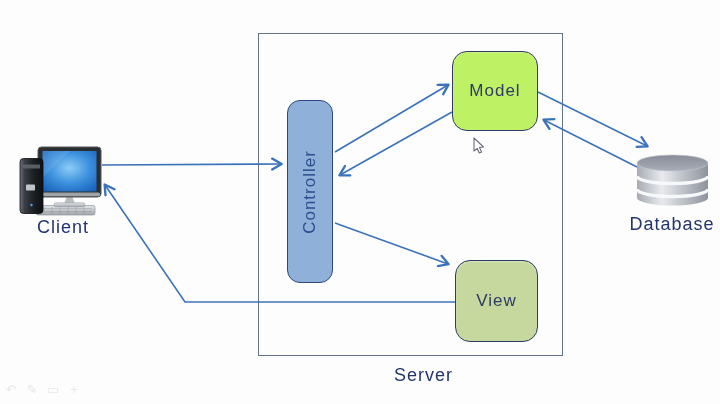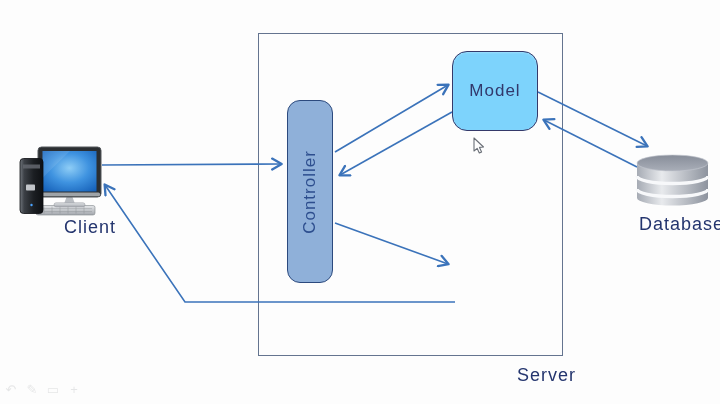--- a/index.html
+++ b/index.html
@@ -8,42 +8,42 @@
     font-family:"Liberation Sans",sans-serif;
   }
   .layer{position:absolute;left:0;top:0;width:720px;height:404px;}
   
   .node{
     position:absolute;display:flex;align-items:center;justify-content:center;
     box-sizing:border-box;letter-spacing:1px;z-index:3;
   }
   .node-model{
     left:452px;top:51px;width:86px;height:80px;border-radius:15px;
-    background:#7dd3fc;border:1.5px solid #35396a;color:#32386b;font-size:17px;
+    background:#bef264;border:1.5px solid #35396a;color:#32386b;font-size:17px;
     box-shadow:inset 0 1px 2px rgba(255,255,255,.25);
   }
   .node-view{
     left:455px;top:260px;width:83px;height:82px;border-radius:15px;
     background:#c6d89e;border:1.5px solid #2e3c64;color:#2e3c64;font-size:17px;
     box-shadow:inset 0 1px 2px rgba(255,255,255,.35);
   }
   .node-controller{
     left:287px;top:100px;width:46px;height:183px;border-radius:13px;
     background:#8fb0d9;border:1.5px solid #2c4a7e;color:#2d4e8e;font-size:17px;
   }
   .node-controller .vtext{
     transform:rotate(-90deg);white-space:nowrap;letter-spacing:1px;
   }
   .server-box{
     position:absolute;left:258px;top:33px;width:305px;height:323px;
     border:1.2px solid #64748f;box-sizing:border-box;z-index:1;background:transparent;
   }
   .diagram-label{
     position:absolute;color:#24356e;font-size:18px;letter-spacing:1px;
-    text-align:right;z-index:3;
+    text-align:center;z-index:3;
   }
   .label-server{left:271px;top:365px;width:305px;}
   .label-client{left:10px;top:217px;width:106px;}
   .label-database{left:620px;top:214px;width:104px;}
   .svg-layer{z-index:2;}
   
   .mini-toolbar{
     position:absolute;left:4px;top:383px;display:flex;gap:7px;z-index:4;
     opacity:.14;color:#5c6166;font-size:13px;line-height:14px;
   }
@@ -133,20 +133,23 @@
       <path d="M1,0 L1,13 L4.2,10.4 L6.3,15 L8.6,13.9 L6.5,9.4 L10.5,9 Z" fill="#fdfdfd" stroke="#6a6f77" stroke-width="1.1" stroke-linejoin="round"></path>
     </g>
   </svg>
 
   <div class="node node-controller">
     <span class="vtext">Controller</span>
   </div>
   <div class="node node-model">
     <span>Model</span>
   </div>
+  <div class="node node-view">
+    <span>View</span>
+  </div>
 
   <div class="diagram-label label-server">Server</div>
   <div class="diagram-label label-client">Client</div>
   <div class="diagram-label label-database">Database</div>
 
   <div class="mini-toolbar">
     <span>↶</span>
     <span>✎</span>
     <span>▭</span>
     <span>+</span>

